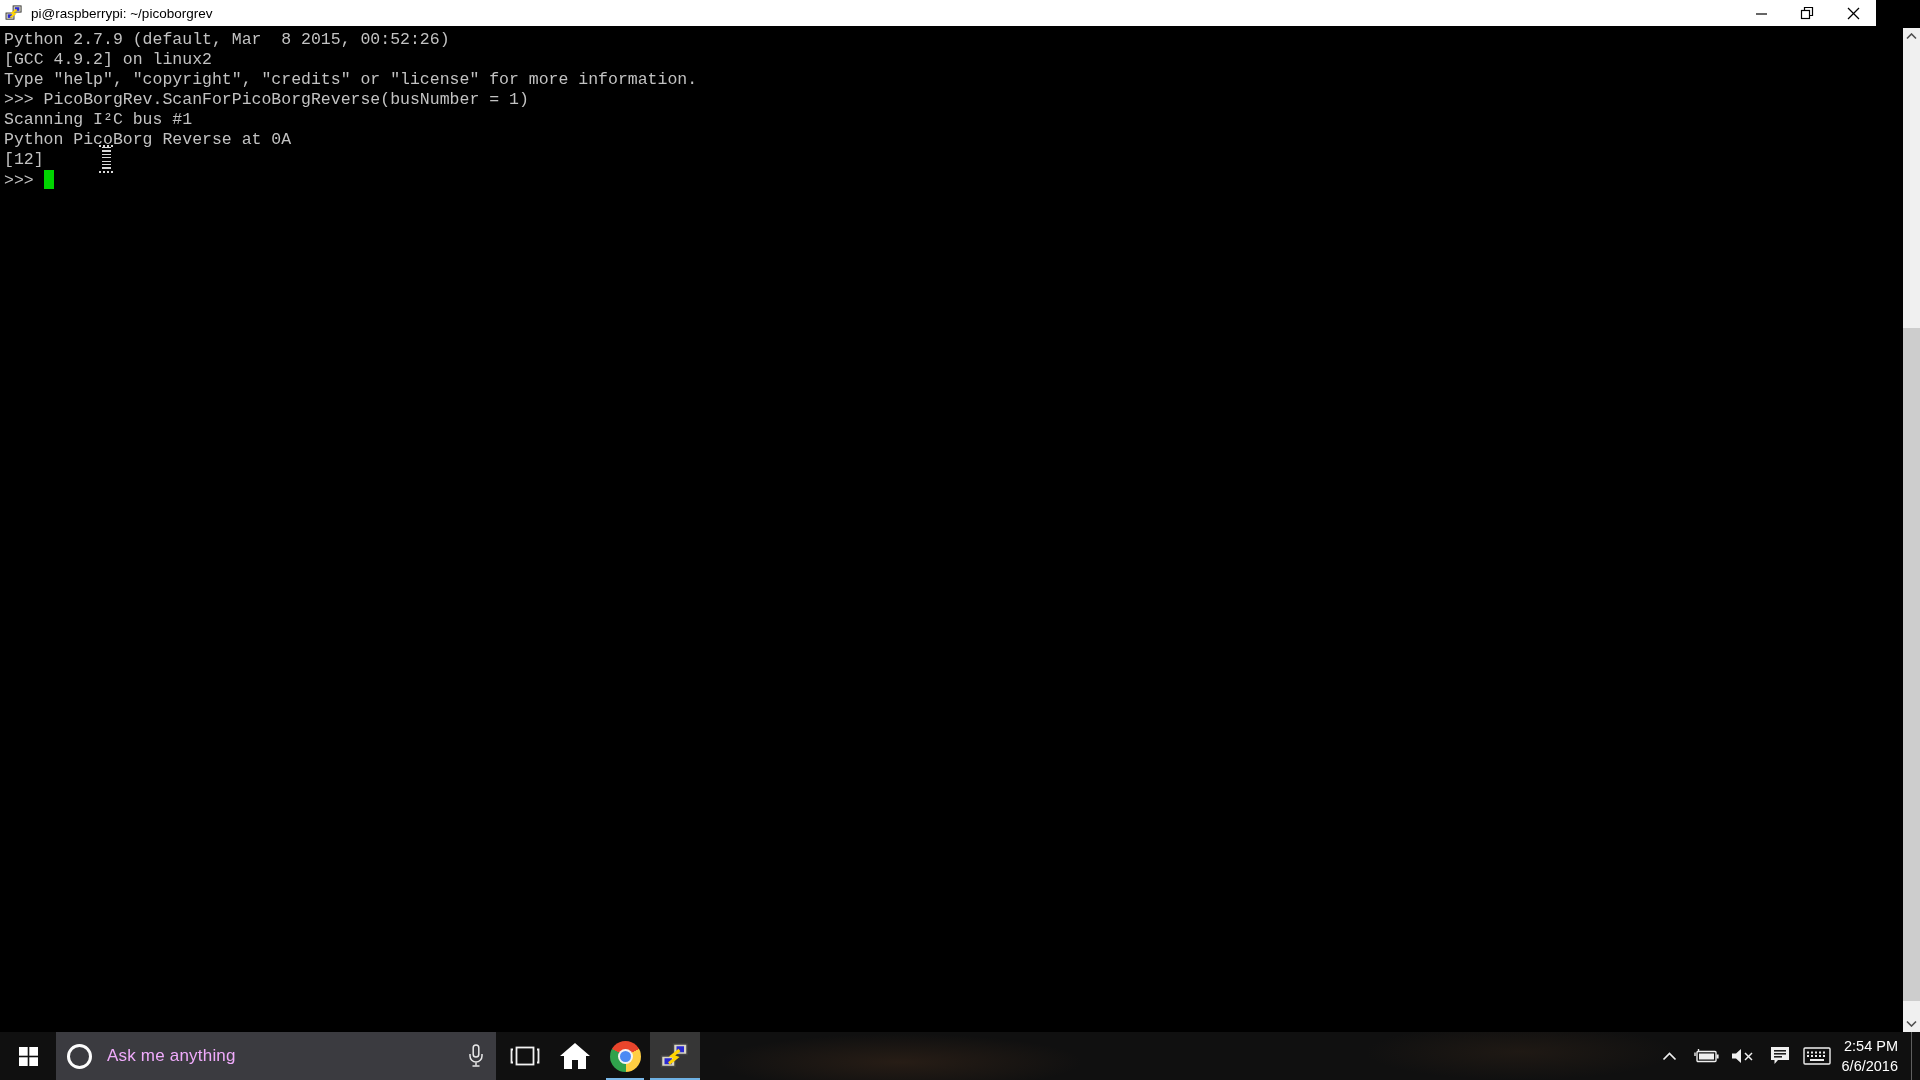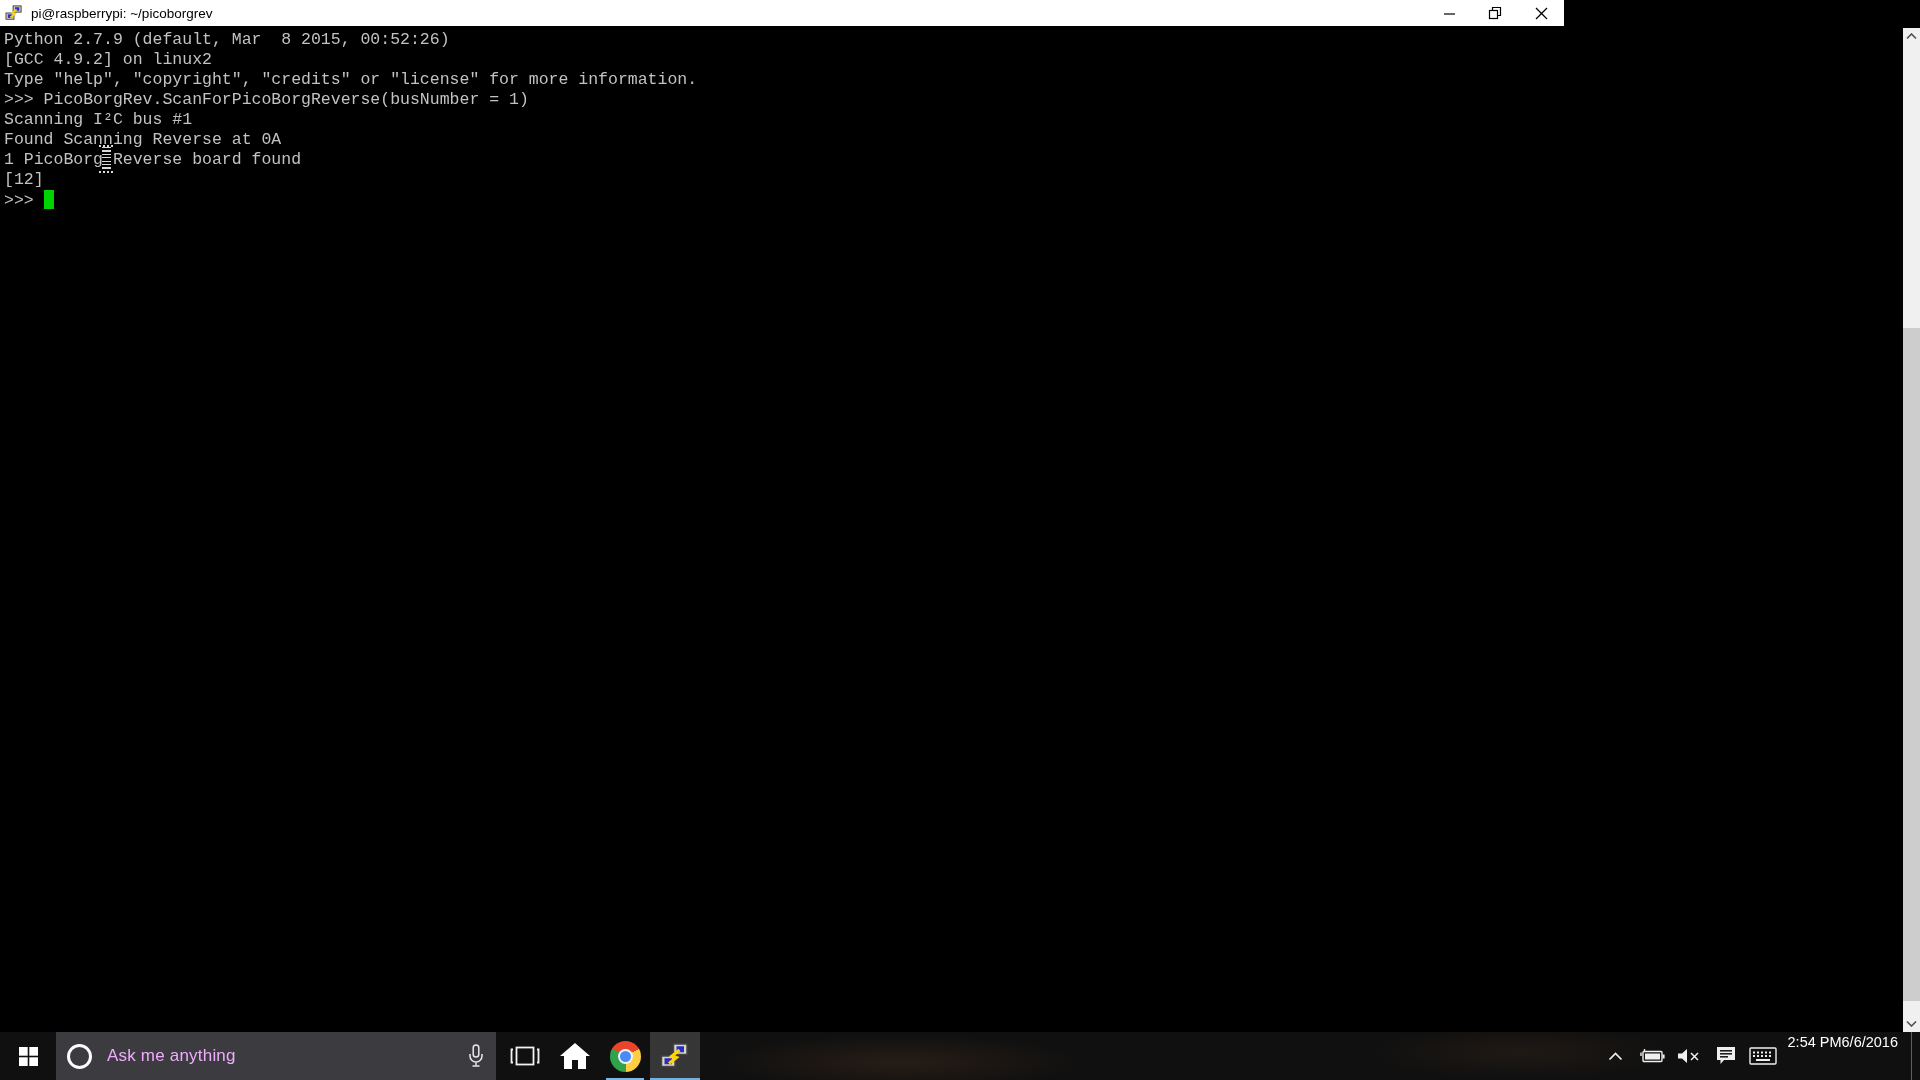--- a/index.html
+++ b/index.html
@@ -1,20 +1,20 @@
 <!DOCTYPE html>
 <html style="--term-green: #1db41d; --term-blue: #4848dc; --term-fg: #c2c2c2; --cursor-green: #00d400; --underline-blue: #7ab8e8; --titlebar-bg: #ffffff; --taskbar-bg: #101010; --searchbox-bg: #3b3b40;"><head>
 <meta charset="utf-8">
 <style>
   * { margin:0; padding:0; box-sizing:border-box; }
   html,body { width:1920px; height:1080px; overflow:hidden; background:#000; font-family:"Liberation Sans",sans-serif; }
 
   
   .titlebar{
-    position:absolute; left:0; top:0; width:1564px; height:28px;
+    position:absolute; left:0; top:0; width:1876px; height:28px;
     background:#ffffff; display:flex; align-items:center;
     border-bottom:2px solid #000;
   }
   .titlebar .app-icon{ width:18px; height:16px; margin:0 8px 0 5px; flex:0 0 auto; }
   .titlebar .title-text{ font-size:13.5px; color:#000; white-space:nowrap; }
   .win-controls{ margin-left:auto; display:flex; height:100%; }
   .win-btn{ width:46px; height:100%; display:flex; align-items:center; justify-content:center; }
 
   
   .terminal{
@@ -75,21 +75,21 @@
   .runline{ position:absolute; left:6px; right:6px; bottom:0; height:2.5px; background:var(--underline-blue,#7ab8e8); }
   .app-btn.active .runline{ left:0; right:0; background:#6fb2e4; }
 
   .chrome-ball{ width:31px; height:31px; border-radius:50%; position:relative;
     background:conic-gradient(from -60deg,#e8452c 0 120deg,#ffce42 0 240deg,#30a24c 0 360deg); }
   .chrome-ball .cw{ position:absolute; left:50%; top:50%; width:15px; height:15px; margin:-7.5px 0 0 -7.5px; border-radius:50%; background:#f4f4f4; }
   .chrome-ball .cb{ position:absolute; left:50%; top:50%; width:11px; height:11px; margin:-5.5px 0 0 -5.5px; border-radius:50%; background:#4a8af4; }
 
   .tray{ margin-left:auto; display:flex; align-items:stretch; }
   .tray-btn{ width:37px; display:flex; align-items:center; justify-content:center; }
-  .clock{ display:flex; flex-direction:row; justify-content:center; text-align:right; font-size:14.5px; line-height:20px; padding:0 13px 0 6px; }
+  .clock{ display:flex; flex-direction:column; justify-content:center; text-align:right; font-size:14.5px; line-height:20px; padding:0 13px 0 6px; }
   .show-desktop{ width:9px; border-left:1px solid #5f5f5f; }
 
   svg{ display:block; }
 </style>
 </head>
 <body>
 
 <div class="titlebar">
   <svg class="app-icon" viewBox="0 0 20 18">
     <rect x="9" y="1" width="9" height="7" fill="#d9d6c3" stroke="#333" stroke-width="1"></rect>
@@ -119,22 +119,21 @@
     </div>
   </div>
 </div>
 
 <div class="terminal">
   <div class="tline">Python 2.7.9 (default, Mar  8 2015, 00:52:26)</div>
   <div class="tline">[GCC 4.9.2] on linux2</div>
   <div class="tline">Type "help", "copyright", "credits" or "license" for more information.</div>
   <div class="tline">&gt;&gt;&gt; PicoBorgRev.ScanForPicoBorgReverse(busNumber = 1)</div>
   <div class="tline">Scanning I²C bus #1</div>
-  <div class="tline">Found Scanning Reverse at 0A</div>
-  <div class="tline">1 PicoBorg Reverse board found</div>
+  <div class="tline">Python PicoBorg Reverse at 0A</div>
   <div class="tline">[12]</div>
   <div class="tline"><span class="c-fg">&gt;&gt;&gt; </span><span class="block-cursor"></span></div>
 
   <div class="ibeam">
     <div class="serif-top"></div>
       <div class="bar"></div>
       <div class="serif-bottom"></div>
   </div>
 </div>
 

